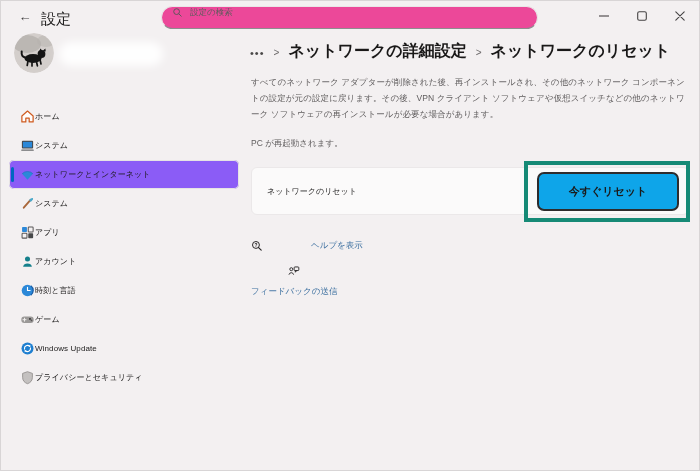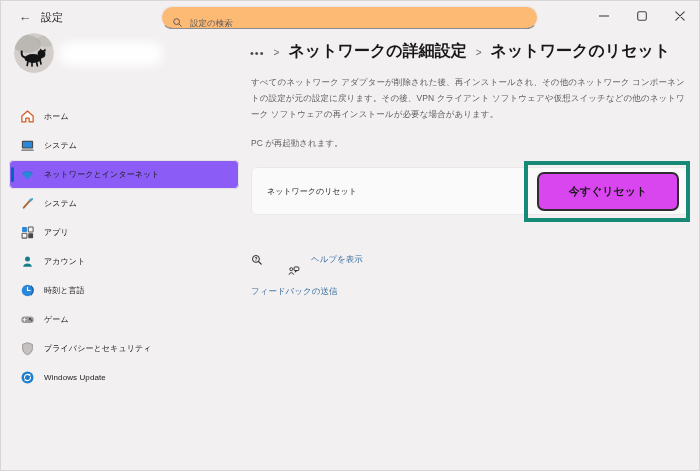--- a/index.html
+++ b/index.html
@@ -5,36 +5,36 @@
   * { margin:0; padding:0; box-sizing:border-box; }
   html,body { width:700px; height:471px; }
   body { font-family:"Liberation Sans","DejaVu Sans",sans-serif; }
   .window {
     position:relative; width:700px; height:471px;
     background:#f3f0f1; overflow:hidden; border:1px solid #d8d5d6;
   }
   
   .back-btn { position:absolute; left:14px; top:5px; width:20px; height:20px;
     font-size:13px; color:#3f3d3e; display:flex; align-items:center; justify-content:center; cursor:pointer; }
-  .app-title { position:absolute; left:40px; top:9px; font-size:11px; color:#1b1a1a; }
+  .app-title { position:absolute; left:40px; top:9px; font-size:15px; color:#1b1a1a; }
   .search-box { position:absolute; left:160px; top:5px; width:377px; height:23px;
-    background:#fdba74; border:1px solid #e9e6e7; border-bottom:1px solid #8f8c8e;
-    border-radius:12px; display:flex; align-items:flex-end; padding:0 10px; gap:7px; }
+    background:#ec4899; border:1px solid #e9e6e7; border-bottom:1px solid #8f8c8e;
+    border-radius:12px; display:flex; align-items:flex-start; padding:0 10px; gap:7px; }
   .search-box input { border:none; outline:none; background:transparent; width:100%;
     font-size:8.5px; color:#3c3a3b; font-family:inherit; }
   .search-box input::placeholder { color:#5f5c5d; }
   .win-controls { position:absolute; right:0; top:0; height:30px; display:flex; }
   .win-btn { width:38px; height:30px; display:flex; align-items:center; justify-content:center; cursor:pointer; }
   
   .avatar { position:absolute; left:13px; top:32px; width:40px; height:40px; border-radius:50%; overflow:hidden; }
   .user-name-blur { position:absolute; left:58px; top:41px; width:104px; height:24px;
     background:rgba(255,255,255,0.92); border-radius:13px; filter:blur(4px); }
   .nav { position:absolute; left:8px; top:101px; width:230px; }
   .nav-item { position:relative; height:29px; display:flex; align-items:center;
-    padding-left:11px; gap:9px; border-radius:5px; cursor:pointer;text-align:right; }
+    padding-left:11px; border-radius:5px; cursor:pointer;text-align:right; }
   .nav-item .label { font-size:8px; color:#1c1b1b; letter-spacing:0.1px; }
   .nav-item.selected { background:#8b5cf6; box-shadow:0 0 0 1px #e6e3e4 inset; }
   .nav-item.selected::before { content:""; position:absolute; left:2px; top:7px;
     width:3px; height:15px; border-radius:2px; background:#0067c0; }
   .nav-icon { width:15px; height:15px; flex:0 0 15px; display:block; }
   
   .breadcrumb { position:absolute; left:249px; top:40px; display:flex; align-items:center; gap:9px; }
   .crumb-ellipsis { font-size:11px; color:#4a4848; letter-spacing:1px; cursor:pointer; padding-top:2px; }
   .crumb-sep { font-size:10px; color:#6d6a6b; padding-top:1px; }
   .crumb { font-size:16px; font-weight:700; color:#191818; cursor:pointer; }
@@ -42,21 +42,21 @@
   .description { position:absolute; left:250px; top:73px; width:440px;
     font-size:8.5px; line-height:16px; color:#5f5c5d; letter-spacing:0.1px; }
   .restart-note { position:absolute; left:250px; top:137px; font-size:8.5px; color:#5f5c5d; }
   .reset-card { position:absolute; left:250px; top:166px; width:438px; height:48px;
     background:#fbfafa; border:1px solid #ebe8e9; border-radius:6px;
     display:flex; align-items:center; padding-left:15px; }
   .reset-card .card-label { font-size:8px; color:#1c1b1b; }
   .annotation-box { position:absolute; left:523px; top:160px; width:166px; height:61px;
     border:4px solid #168a76; pointer-events:none; }
   .reset-btn { position:absolute; left:536px; top:171px; width:142px; height:39px;
-    background:#d946ef; border:2px solid #2e2c2d; border-radius:7px;
+    background:#0ea5e9; border:2px solid #2e2c2d; border-radius:7px;
     font-size:11px; font-weight:600; color:#1b1a1a; font-family:inherit;
     display:flex; align-items:center; justify-content:center; cursor:pointer; }
   .help-link { position:absolute; left:250px; display:flex; align-items:center; gap:9px; cursor:pointer; }
   .help-link .link-label { font-size:8.5px; color:#3a6e9f; }
   .link-icon { width:12px; height:12px; display:block; }
 </style>
 </head>
 <body>
 
 <div class="window">
@@ -179,33 +179,33 @@
         <circle cx="10.6" cy="7.3" r="0.9" fill="#55.5"></circle>
         <circle cx="10.6" cy="7.3" r="0.9" fill="#555354"></circle>
         <circle cx="12.3" cy="9" r="0.9" fill="#555354"></circle>
       </svg>
       <span class="label">ゲーム</span>
     </div>
 
 
     <div class="nav-item">
       <svg class="nav-icon" viewBox="0 0 16 16">
-        <path d="M8 1.8 L13.2 3.6 V8 C13.2 11.4 11 13.6 8 14.6 C5 13.6 2.8 11.4 2.8 8 V3.6 Z" fill="#c4c1c0" stroke="#8f8c8b" stroke-width="0.9"></path>
-      </svg>
-      <span class="label">プライバシーとセキュリティ</span>
-    </div>
-
-    <div class="nav-item">
-      <svg class="nav-icon" viewBox="0 0 16 16">
         <circle cx="8" cy="8" r="6.4" fill="#1e7fd0"></circle>
         <path d="M4.8 8.6 a3.3 3.3 0 0 1 5.6 -2.9 M11.2 7.4 a3.3 3.3 0 0 1 -5.6 2.9" fill="none" stroke="#ffffff" stroke-width="1.2" stroke-linecap="round"></path>
         <path d="M10.9 3.9 l0.2 2 -2 -0.3 z" fill="#ffffff"></path>
         <path d="M5.1 12.1 l-0.2 -2 2 0.3 z" fill="#ffffff"></path>
       </svg>
       <span class="label">Windows Update</span>
+    </div>
+
+    <div class="nav-item">
+      <svg class="nav-icon" viewBox="0 0 16 16">
+        <path d="M8 1.8 L13.2 3.6 V8 C13.2 11.4 11 13.6 8 14.6 C5 13.6 2.8 11.4 2.8 8 V3.6 Z" fill="#c4c1c0" stroke="#8f8c8b" stroke-width="0.9"></path>
+      </svg>
+      <span class="label">プライバシーとセキュリティ</span>
     </div>
 
   </nav>
 
   <div class="breadcrumb">
     <span class="crumb-ellipsis">•••</span>
     <span class="crumb-sep">&gt;</span>
     <span class="crumb">ネットワークの詳細設定</span>
     <span class="crumb-sep">&gt;</span>
     <span class="crumb current">ネットワークのリセット</span>
@@ -216,21 +216,21 @@
   <p class="restart-note">PC が再起動されます。</p>
 
   <div class="reset-card">
     <span class="card-label">ネットワークのリセット</span>
   </div>
 
   <div class="annotation-box"></div>
 
   <button class="reset-btn">今すぐリセット</button>
 
-  <div class="help-link" style="top:253px;gap:48px;">
+  <div class="help-link" style="top:239px;gap:48px;">
     <svg class="link-icon" viewBox="0 0 16 16">
       <circle cx="6.6" cy="6.6" r="4.6" fill="none" stroke="#232122" stroke-width="1.3"></circle>
       <line x1="10.1" y1="10.1" x2="13.6" y2="13.6" stroke="#232122" stroke-width="1.5" stroke-linecap="round"></line>
       <text x="6.6" y="8.9" font-size="6.5" font-weight="bold" text-anchor="middle" fill="#232122" font-family="'Liberation Sans',sans-serif">?</text>
     </svg>
     <span class="link-label">ヘルプを表示</span>
   </div>
 
   <div class="help-link" style="top:264px;flex-direction:column;">
     <svg class="link-icon" viewBox="0 0 16 16">

